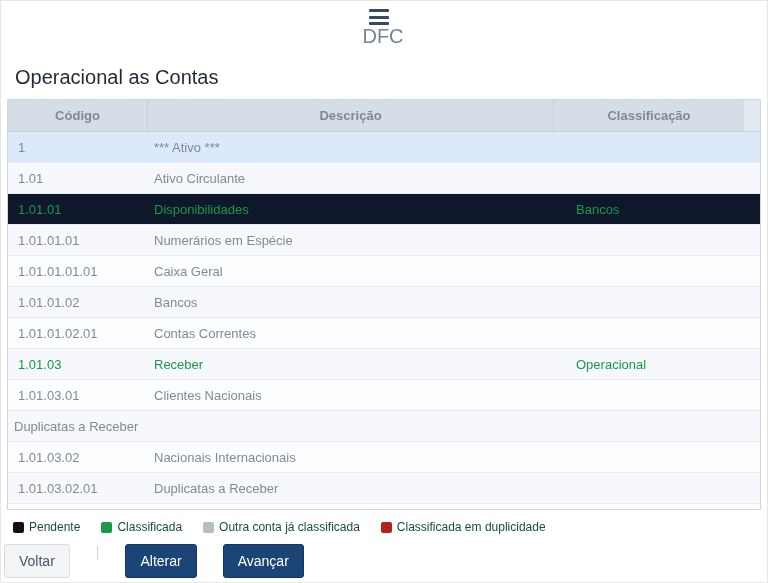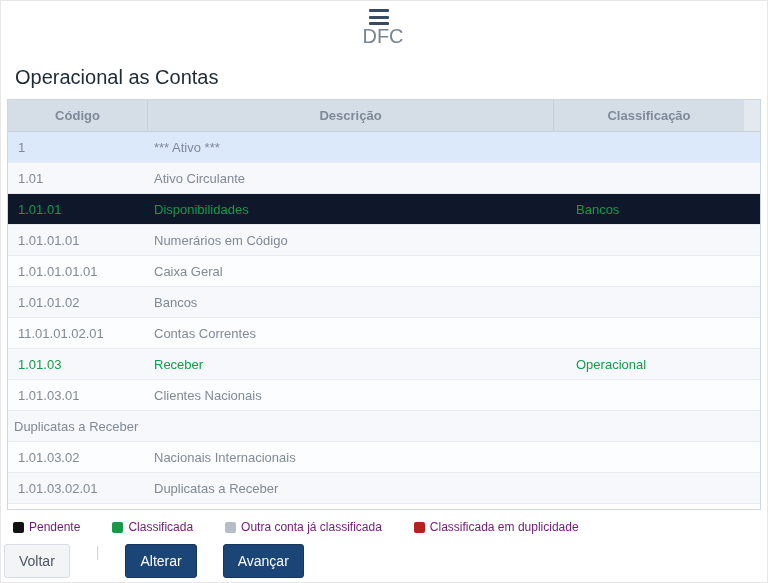--- a/index.html
+++ b/index.html
@@ -25,21 +25,21 @@
   .cell-code { width: 140px; padding-left: 10px; }
   .cell-desc { flex: 1; padding-left: 6px; }
   .cell-class { width: 190px; padding-left: 6px; }
   .row.classified .cell-code,
   .row.classified .cell-desc,
   .row.classified .cell-class { color: #169a4a; }
   .table-body::-webkit-scrollbar { width: 16px; }
   .table-body::-webkit-scrollbar-track { background: #f0f2f6; }
   .table-body::-webkit-scrollbar-thumb { background: #c7cdd6; border: 2px solid #f0f2f6; border-radius: 2px; }
   .table-body::-webkit-scrollbar-button { height: 16px; background: #f0f2f6; }
-  .legend { display: flex; align-items: flex-start; gap: 32px; padding: 10px 12px 6px 12px; font-size: 12px; color: #701a75; }
+  .legend { display: flex; align-items: flex-start; gap: 21px; padding: 10px 12px 6px 12px; font-size: 12px; color: #14532d; }
   .legend-item { display: flex; align-items: center; gap: 5px; }
   .sq { width: 11px; height: 11px; border-radius: 2px; display: inline-block; }
   .buttons { display: flex; align-items: flex-start; gap: 26px; padding: 4px 12px 14px 3px; }
   .btn { font-size: 14px; padding: 8px 14px; border-radius: 3px; border: 1px solid transparent; cursor: pointer; }
   .btn-secondary { background: #f3f4f6; color: #4b5563; border-color: #d8dde4; }
   .btn-primary { background: #1b4477; color: #fff; border-color: #15365e; }
   .divider { color: #cfd4db; font-size: 14px; }
 </style>
 </head>
 <body>
@@ -73,35 +73,35 @@
         <div class="cell-desc">Ativo Circulante</div>
         <div class="cell-class"></div>
       </div>
       <div class="row selected classified">
         <div class="cell-code">1.01.01</div>
         <div class="cell-desc">Disponibilidades</div>
         <div class="cell-class">Bancos</div>
       </div>
       <div class="row">
         <div class="cell-code">1.01.01.01</div>
-        <div class="cell-desc">Numerários em Código</div>
+        <div class="cell-desc">Numerários em Espécie</div>
         <div class="cell-class"></div>
       </div>
       <div class="row">
         <div class="cell-code">1.01.01.01.01</div>
         <div class="cell-desc">Caixa Geral</div>
         <div class="cell-class"></div>
       </div>
       <div class="row">
         <div class="cell-code">1.01.01.02</div>
         <div class="cell-desc">Bancos</div>
         <div class="cell-class"></div>
       </div>
       <div class="row">
-        <div class="cell-code">11.01.01.02.01</div>
+        <div class="cell-code">1.01.01.02.01</div>
         <div class="cell-desc">Contas Correntes</div>
         <div class="cell-class"></div>
       </div>
       <div class="row classified">
         <div class="cell-code">1.01.03</div>
         <div class="cell-desc">Receber</div>
         <div class="cell-class">Operacional</div>
       </div>
       <div class="row">
         <div class="cell-code">1.01.03.01</div>

